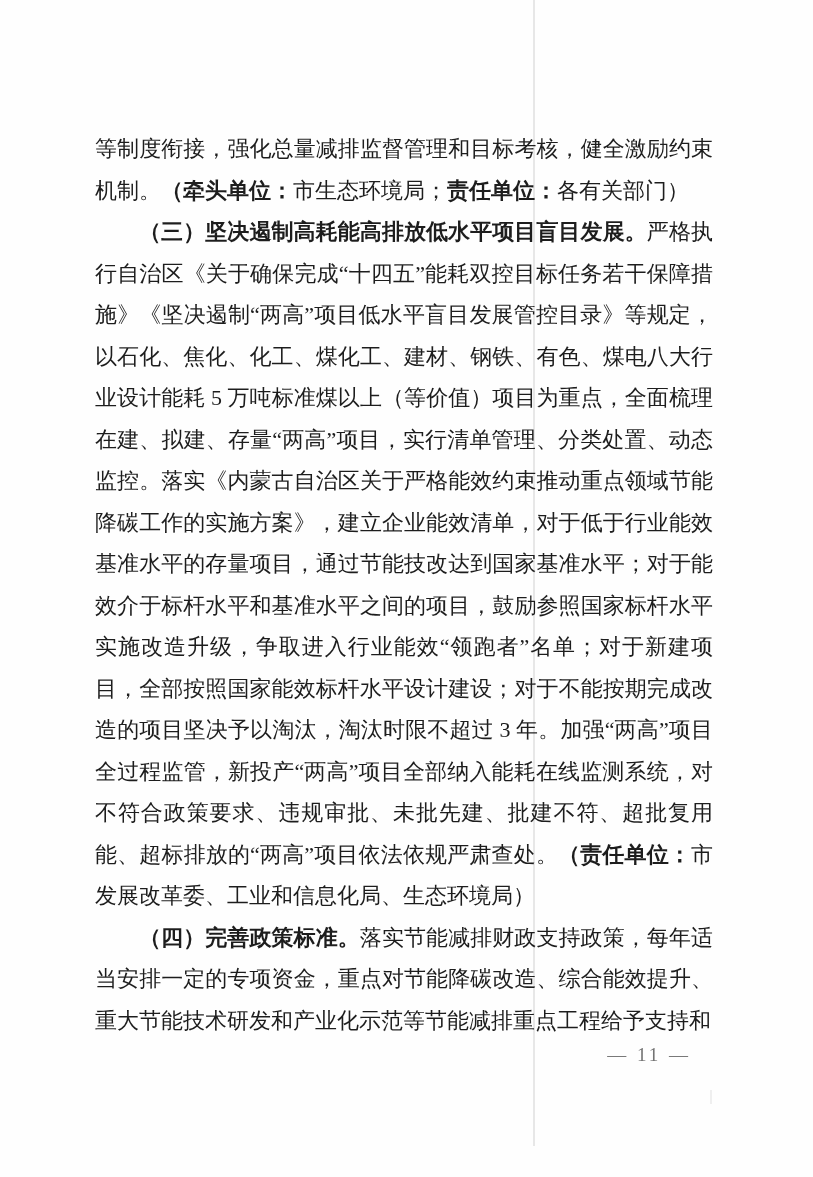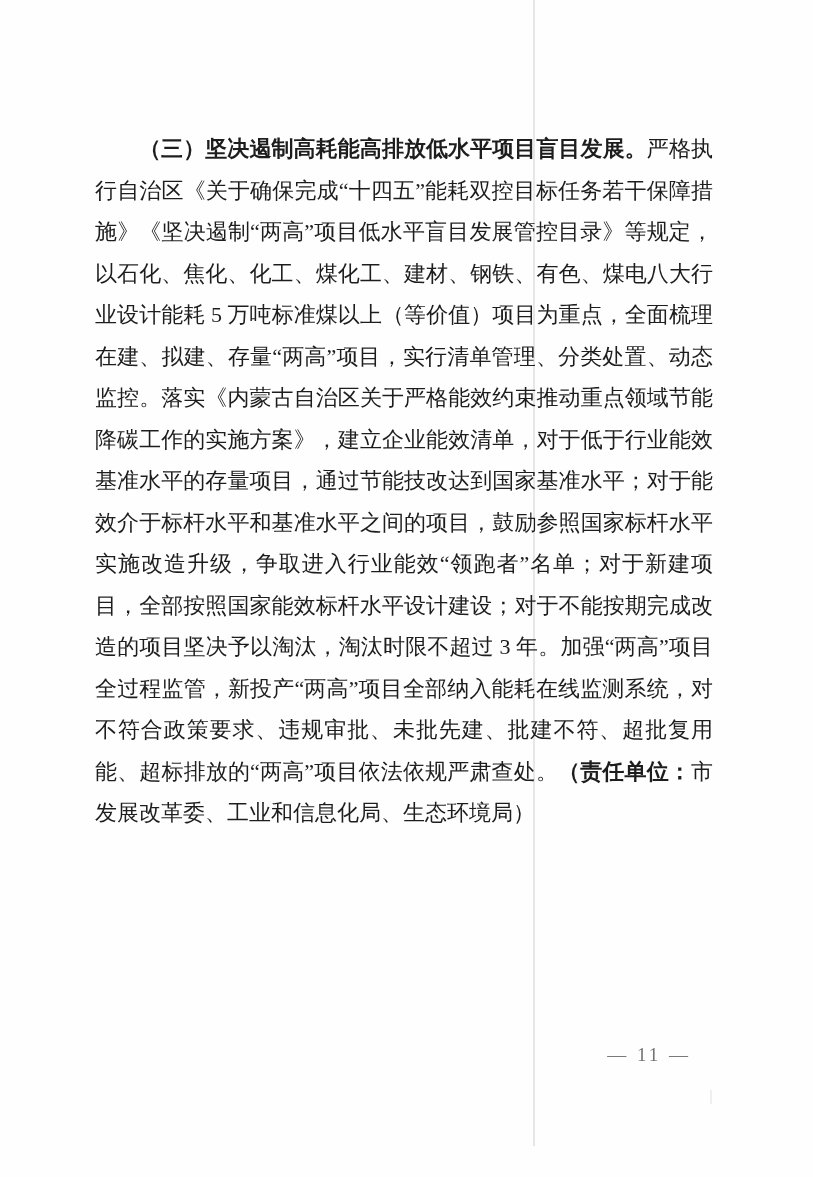--- a/index.html
+++ b/index.html
@@ -67,23 +67,29 @@
 </head>
 <body>
 
 <div class="page">
 
   <div class="scan-line"></div>
   <div class="scan-smudge"></div>
 
   <div class="content">
 
+    <p>
+      <span>等制度衔接，强化总量减排监督管理和目标考核，健全激励约束机制。</span><span class="b">（牵头单位：</span><span>市生态环境局；</span><span class="b">责任单位：</span><span>各有关部门）</span>
+    </p>
 
     <p class="indent">
       <span class="b">（三）坚决遏制高耗能高排放低水平项目盲目发展。</span><span>严格执行自治区《关于确保完成“十四五”能耗双控目标任务若干保障措施》《坚决遏制“两高”项目低水平盲目发展管控目录》等规定，以石化、焦化、化工、煤化工、建材、钢铁、有色、煤电八大行业设计能耗 5 万吨标准煤以上（等价值）项目为重点，全面梳理在建、拟建、存量“两高”项目，实行清单管理、分类处置、动态监控。落实《内蒙古自治区关于严格能效约束推动重点领域节能降碳工作的实施方案》，建立企业能效清单，对于低于行业能效基准水平的存量项目，通过节能技改达到国家基准水平；对于能效介于标杆水平和基准水平之间的项目，鼓励参照国家标杆水平实施改造升级，争取进入行业能效“领跑者”名单；对于新建项目，全部按照国家能效标杆水平设计建设；对于不能按期完成改造的项目坚决予以淘汰，淘汰时限不超过 3 年。加强“两高”项目全过程监管，新投产“两高”项目全部纳入能耗在线监测系统，对不符合政策要求、违规审批、未批先建、批建不符、超批复用能、超标排放的“两高”项目依法依规严肃查处。</span><span class="b">（责任单位：</span><span>市发展改革委、工业和信息化局、生态环境局）</span>
     </p>
 
+    <p class="indent">
+      <span class="b">（四）完善政策标准。</span><span>落实节能减排财政支持政策，每年适当安排一定的专项资金，重点对节能降碳改造、综合能效提升、重大节能技术研发和产业化示范等节能减排重点工程给予支持和</span>
+    </p>
 
   </div>
 
   <div class="page-number">— 11 —</div>
 
 </div>
 
 </body></html>

